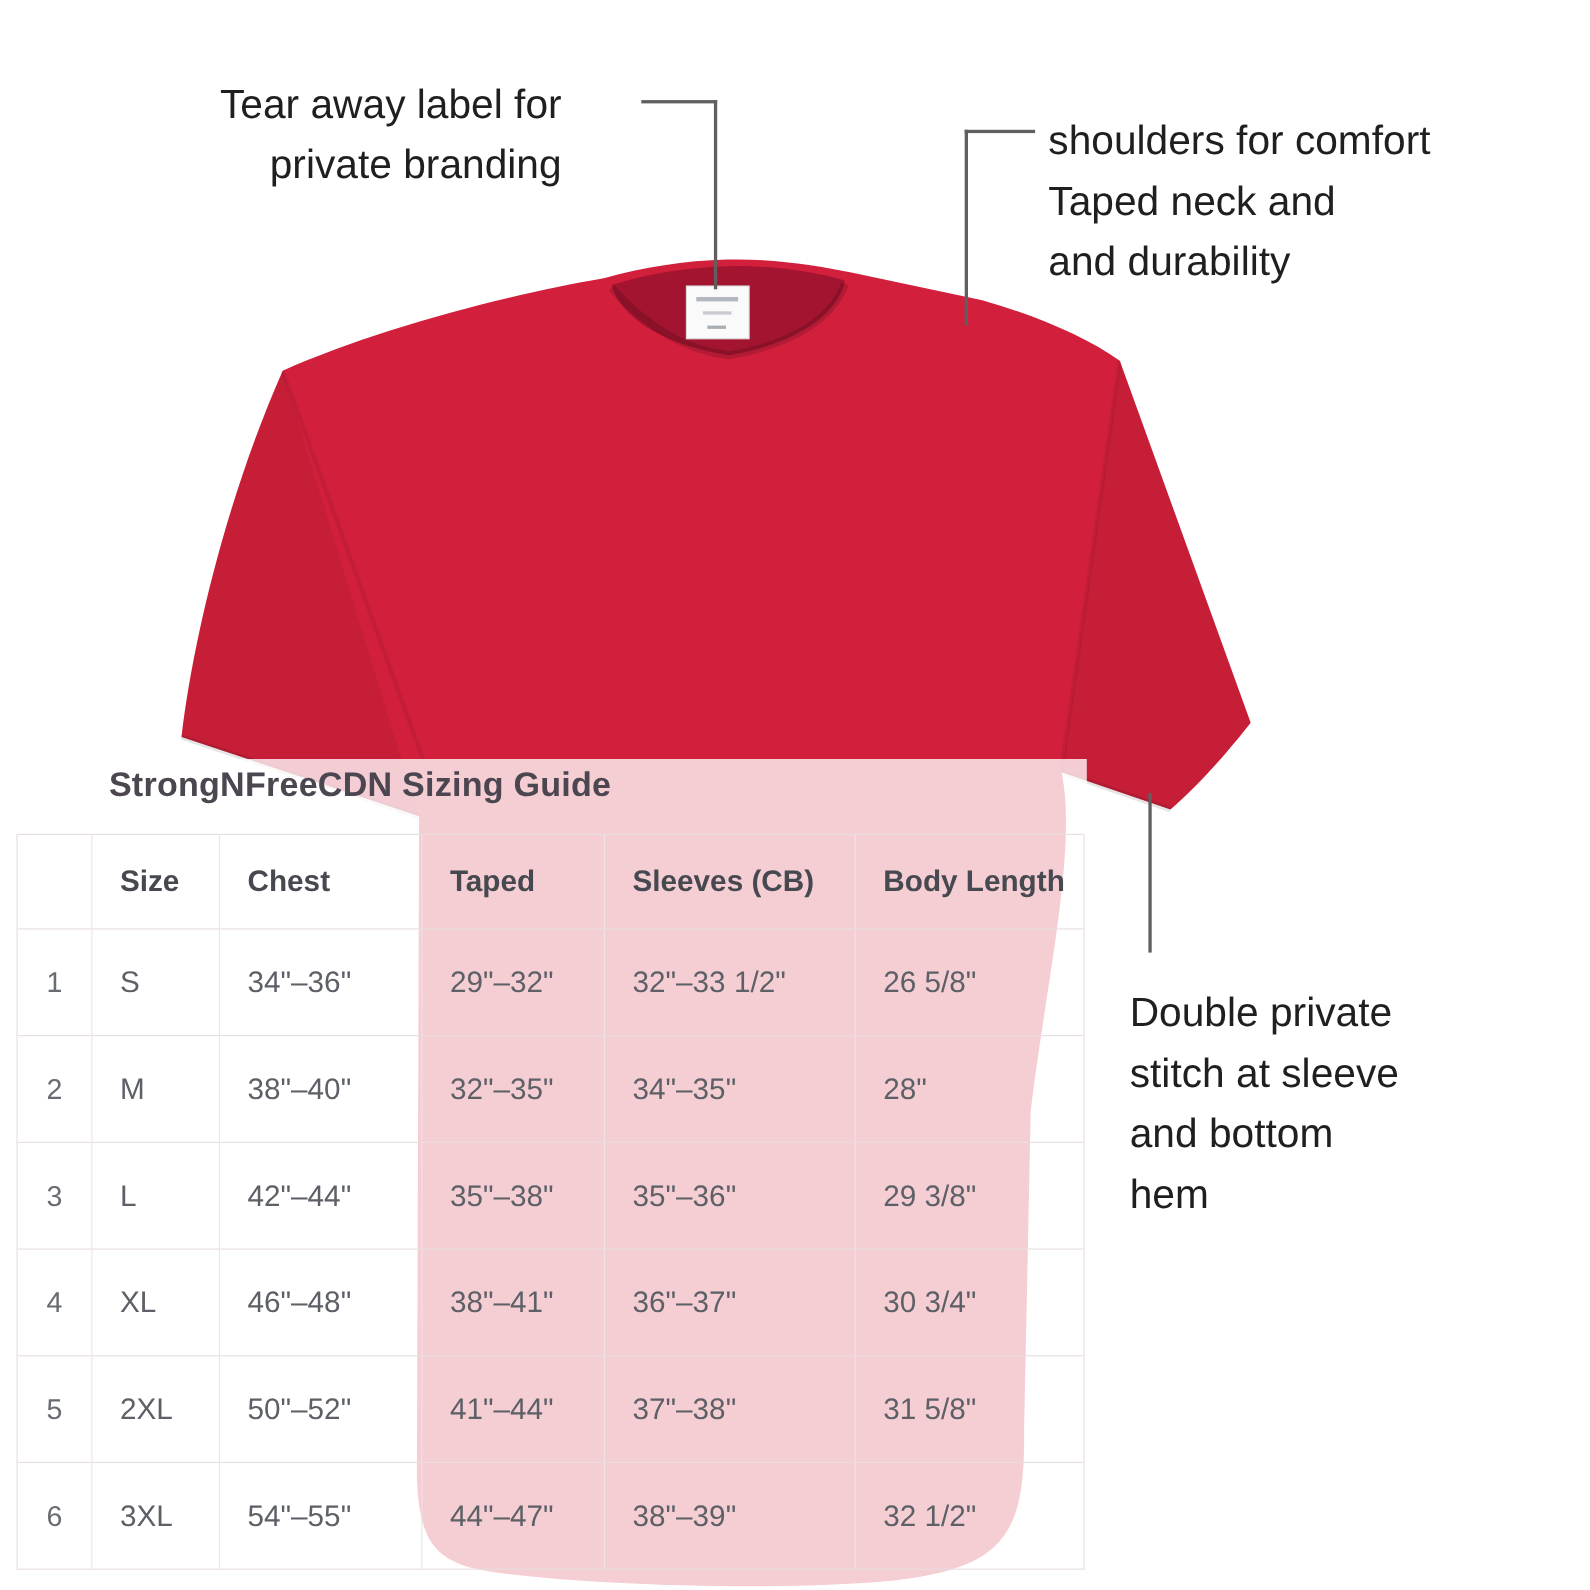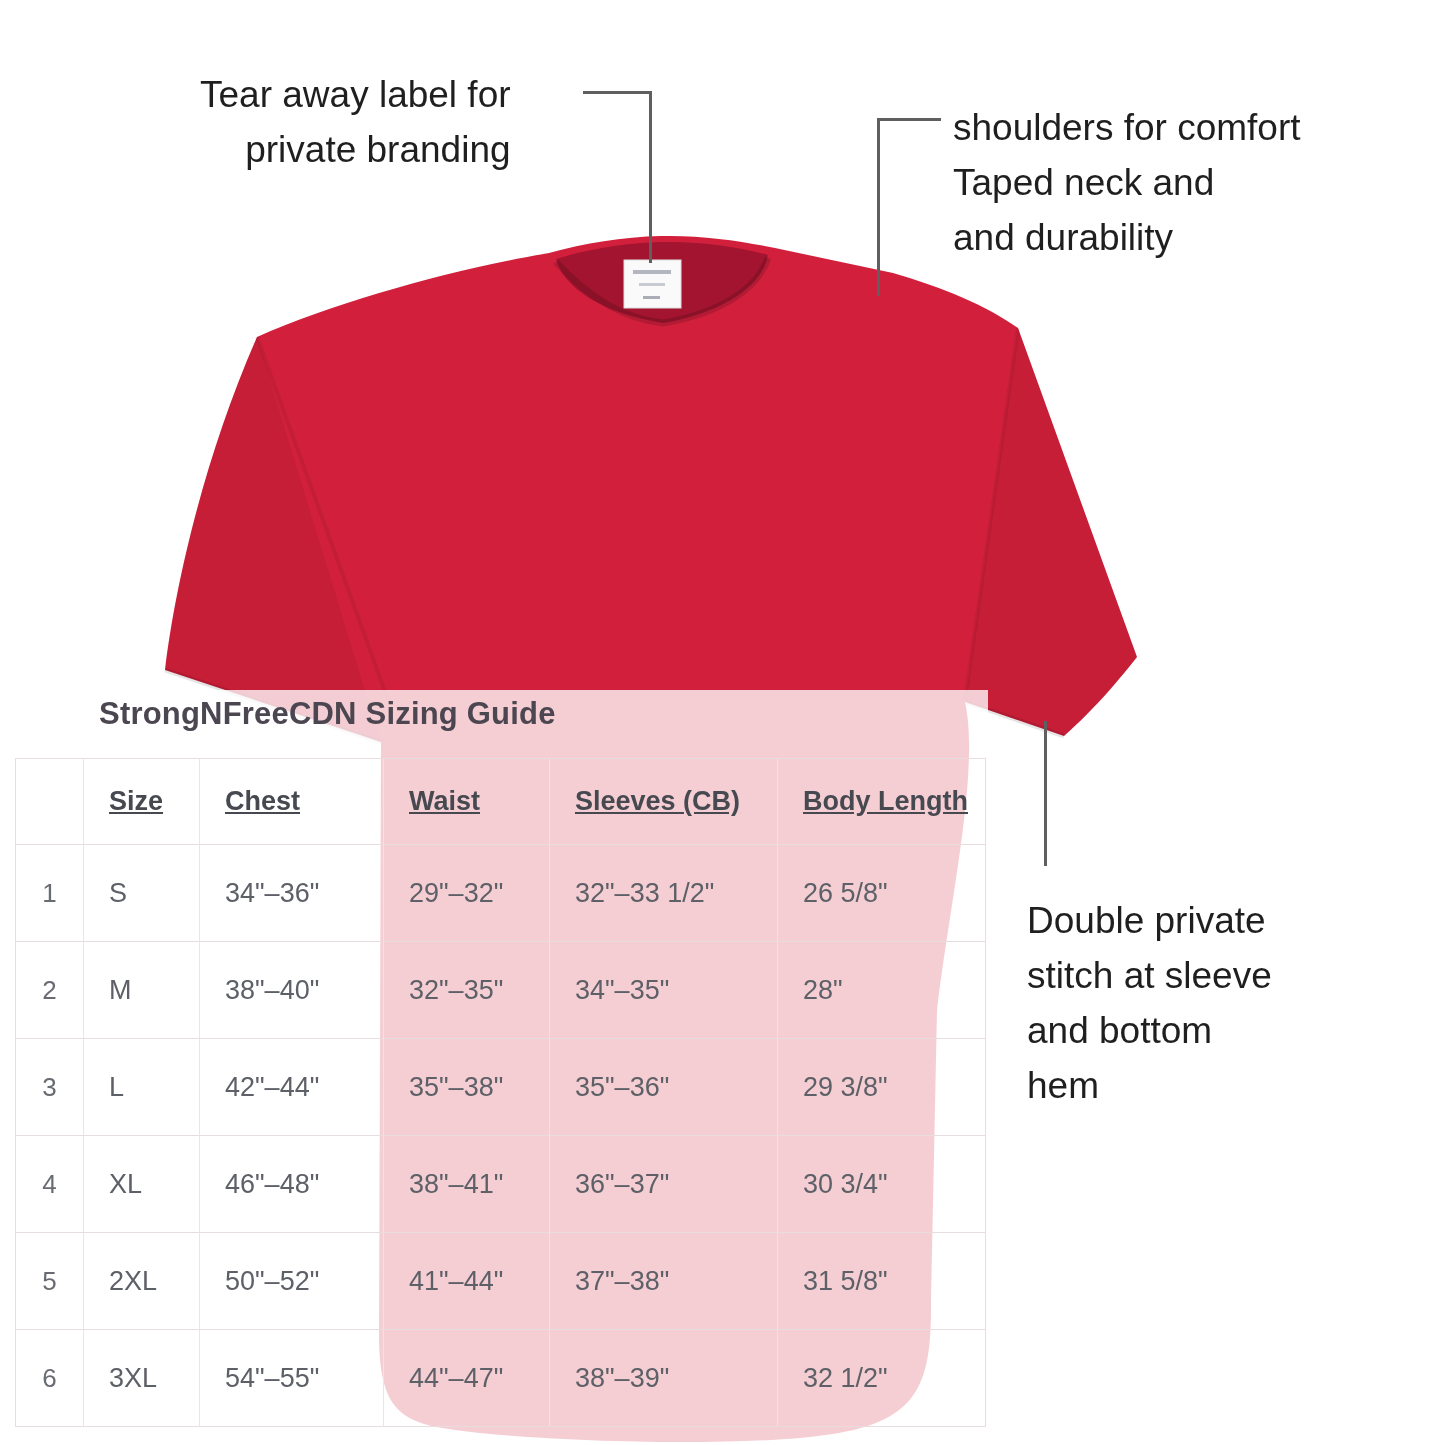--- a/index.html
+++ b/index.html
@@ -29,21 +29,21 @@
   }
   .cell{
     display:flex;align-items:center;
     padding-left:25px;box-sizing:border-box;
     font-size:27px;color:#5d6067;
     border-left:1px solid #ece4e5;
     border-top:1px solid #e7dddf;
     white-space:nowrap;overflow:hidden;
   }
   .cell.first-col{border-left:none;}
-  .cell.head-row{border-top:none;font-weight:600;color:#474950;text-decoration:underline;}
+  .cell.head-row{border-top:none;font-weight:600;color:#474950;}
   .cell.num{justify-content:center;padding-left:0;color:#686b71;font-size:26px;}
   
   .callout{
     position:absolute;z-index:4;
     font-size:37px;line-height:55px;color:#1f1f1f;
   }
   .callout span{display:block;}
   
   .leader{position:absolute;background:#5f5f5f;z-index:4;}
 </style>
@@ -95,21 +95,21 @@
   </svg>
 
   <div class="guide-overlay"></div>
 
   <div class="guide-title">StrongNFreeCDN Sizing Guide</div>
 
   <div class="size-table">
     <div class="cell head-row first-col num"></div>
     <div class="cell head-row">Size</div>
     <div class="cell head-row">Chest</div>
-    <div class="cell head-row">Waist</div>
+    <div class="cell head-row">Taped</div>
     <div class="cell head-row">Sleeves (CB)</div>
     <div class="cell head-row">Body Length</div>
 
     <div class="cell first-col num">1</div>
     <div class="cell">S</div>
     <div class="cell">34"–36"</div>
     <div class="cell">29"–32"</div>
     <div class="cell">32"–33 1/2"</div>
     <div class="cell">26 5/8"</div>
 

